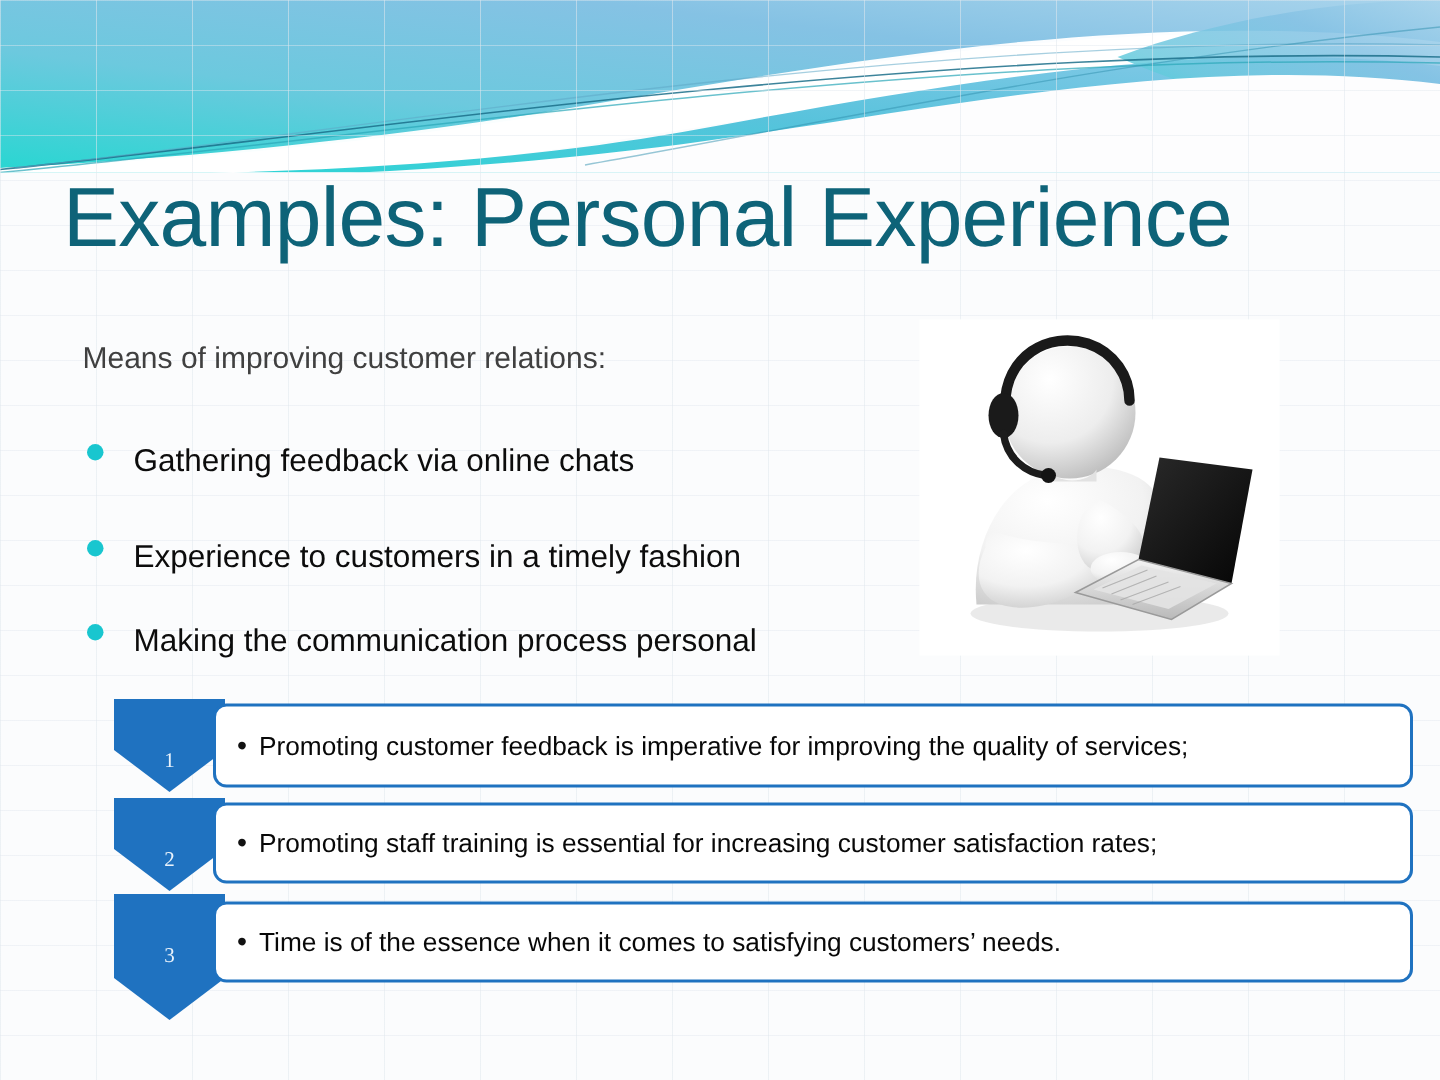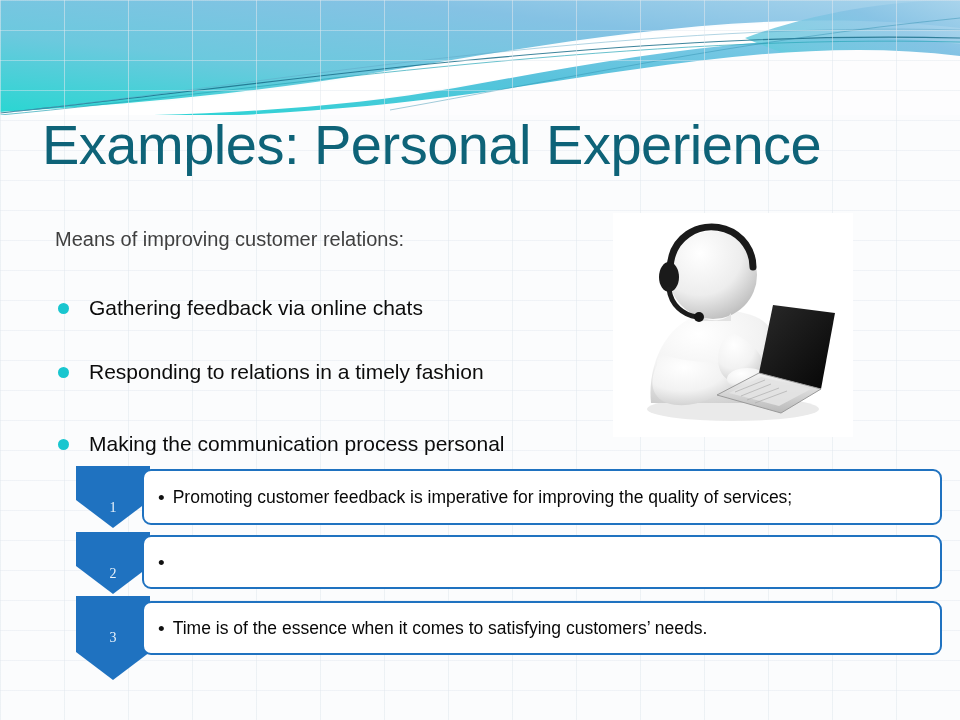--- a/index.html
+++ b/index.html
@@ -47,35 +47,34 @@
     position: absolute;
     left: 55px;
     top: 228px;
     font-size: 20px;
     color: #404040;
   }
   .bullet-row {
     position: absolute;
     left: 58px;
     display: flex;
-    align-items: center;
     font-size: 21px;
     color: #0c0c0c;
   }
   .bullet-dot {
     width: 11px;
     height: 11px;
     border-radius: 50%;
     background: #19c6cf;
     flex: 0 0 auto;
     margin-right: 20px;
   }
   #b0 { top: 296px; }
   #b1 { top: 360px; }
-  #b2 { top: 432px; }
+  #b2 { top: 416px; }
 
   
   #picture {
     position: absolute;
     left: 613px;
     top: 213px;
     width: 240px;
     height: 224px;
     background: #ffffff;
   }
@@ -179,21 +178,21 @@
   <div id="title">Examples: Personal Experience</div>
 
   <div id="lead">Means of improving customer relations:</div>
 
   <div class="bullet-row" id="b0">
     <span class="bullet-dot"></span>
     <span>Gathering feedback via online chats</span>
   </div>
   <div class="bullet-row" id="b1">
     <span class="bullet-dot"></span>
-    <span>Responding to relations in a  timely fashion</span>
+    <span>Experience to customers in a  timely fashion</span>
   </div>
   <div class="bullet-row" id="b2">
     <span class="bullet-dot"></span>
     <span>Making the communication process personal</span>
   </div>
 
   <div id="picture">
     <svg width="240" height="224" viewBox="0 0 240 224">
       <defs>
         <radialGradient id="bodyG" cx="35%" cy="25%" r="85%">
@@ -271,20 +270,21 @@
 
     <div class="proc-row" style="top:66px;height:74px;">
       <div class="chev">
         <svg width="74" height="74" viewBox="0 0 74 74">
           <path d="M0,0 H74 V34 L37,62 L0,34 Z" fill="#1f72c0"></path>
         </svg>
       </div>
       <div class="chev-num">2</div>
       <div class="callout" style="top:3px;height:54px;">
         <span class="callout-bullet">•</span>
+        <span class="callout-text">Promoting  staff training  is essential for increasing customer  satisfaction rates;</span>
       </div>
     </div>
 
     <div class="proc-row" style="top:130px;height:86px;">
       <div class="chev">
         <svg width="74" height="86" viewBox="0 0 74 86">
           <path d="M0,0 H74 V56 L37,84 L0,56 Z" fill="#1f72c0"></path>
         </svg>
       </div>
       <div class="chev-num">3</div>

